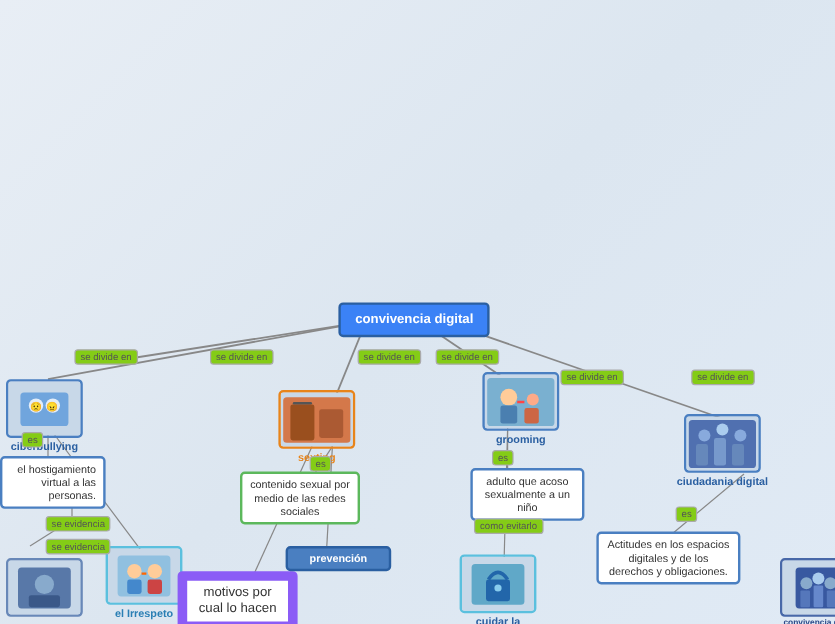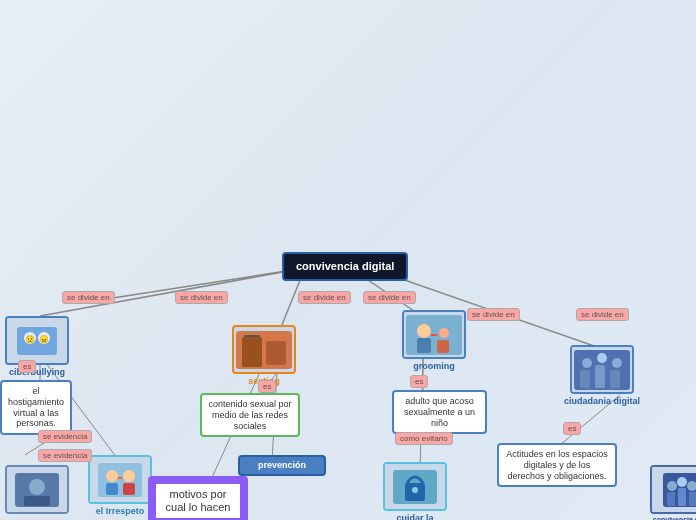--- a/index.html
+++ b/index.html
@@ -39,21 +39,21 @@
       border-radius: 4px;
       text-align: center;
       font-size: 10px;
       font-weight: bold;
       padding: 4px 6px;
       line-height: 1.2;
       white-space: nowrap;
     }
 
     .node-box.central {
-      background: #0f172a;
+      background: #3b82f6;
       color: white;
       border: 2px solid #2a5fa1;
       font-size: 11px;
       padding: 6px 12px;
       text-align: center;
     }
 
     .node-box.green-outline {
       background: white;
       color: #333;
@@ -92,21 +92,21 @@
       width: 60px;
       height: 45px;
       display: flex;
       align-items: center;
       justify-content: center;
       font-size: 20px;
     }
 
     .label-tag {
       position: absolute;
-      background: #fca5a5;
+      background: #84cc16;
       border: 1px solid #aaa;
       border-radius: 3px;
       font-size: 8px;
       padding: 1px 4px;
       color: #555;
       white-space: nowrap;
       z-index: 3;
     }
 
     .img-node {
@@ -259,21 +259,21 @@
             <rect x="23" y="17" width="10" height="23" rx="2" fill="#7799cc"></rect>
             <rect x="38" y="22" width="10" height="18" rx="2" fill="#6688bb"></rect>
           </svg>
         </div>
       </div>
       <div class="img-label">ciudadania digital</div>
     </div>
   </div>
 
   <div class="node" style="left:0px; top:380px;">
-    <div class="node-box blue-outline" style="width:72px;">el hostigamiento virtual a las personas.</div>
+    <div class="node-box blue-outline" style="width:88px;text-align:right;">el hostigamiento virtual a las personas.</div>
   </div>
 
   <div class="node" style="left:200px; top:393px;">
     <div class="node-box green-outline" style="width:100px;">contenido sexual por medio de las redes sociales</div>
   </div>
 
   <div class="node" style="left:392px; top:390px;">
     <div class="node-box blue-outline" style="width:95px;">adulto que  acoso sexualmente a un niño</div>
   </div>
 

